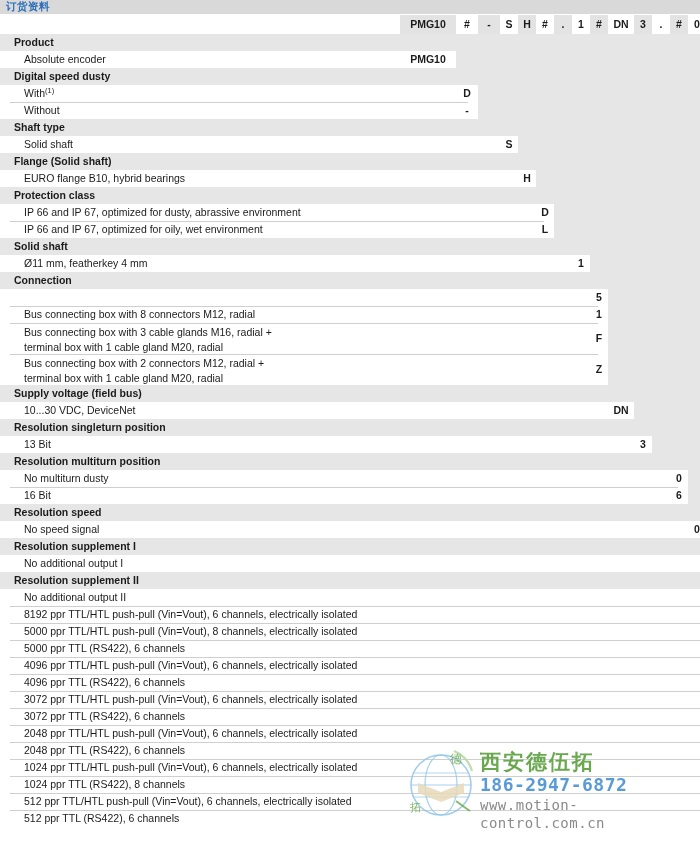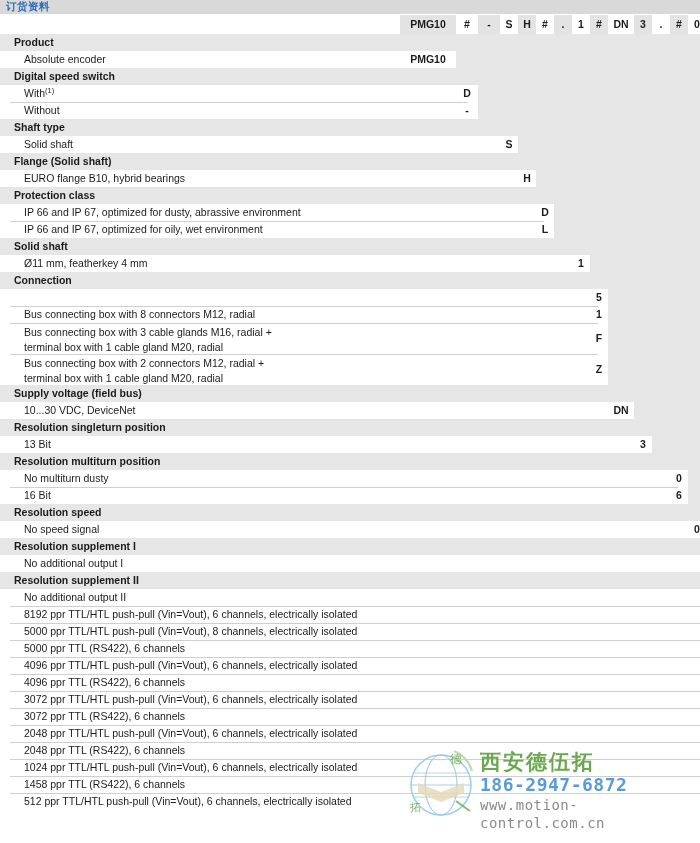--- a/index.html
+++ b/index.html
@@ -223,21 +223,21 @@
         <div class="band" style="left: 518px; width: 18px;"></div>
         <div class="band" style="left: 554px; width: 18px;"></div>
         <div class="band" style="left: 590px; width: 18px;"></div>
         <div class="band" style="left: 634px; width: 18px;"></div>
         <div class="band" style="left: 670px; width: 18px;"></div>
       </div>
       <div class="code" style="left: 400px; width: 56px;">PMG10</div>
       <div class="label">Absolute encoder</div>
     </div>
     <div class="row cat">
-      <div class="label">Digital speed switch</div>
+      <div class="label">Digital speed dusty</div>
     </div>
     <div class="row opt">
       <div class="plate" style="width: 478px;"></div>
       <div class="bands">
         <div class="band" style="left: 478px; width: 22px;"></div>
         <div class="band" style="left: 518px; width: 18px;"></div>
         <div class="band" style="left: 554px; width: 18px;"></div>
         <div class="band" style="left: 590px; width: 18px;"></div>
         <div class="band" style="left: 634px; width: 18px;"></div>
         <div class="band" style="left: 670px; width: 18px;"></div>
@@ -491,27 +491,33 @@
     <div class="row opt">
       <div class="plate" style="width: 742px;"></div>
       <div class="bands"></div>
       <div class="sep" style="width: 722px;"></div>
       <div class="label">1024 ppr TTL/HTL push-pull (Vin=Vout), 6 channels, electrically isolated</div>
     </div>
     <div class="row opt">
       <div class="plate" style="width: 742px;"></div>
       <div class="bands"></div>
       <div class="sep" style="width: 722px;"></div>
-      <div class="label">1458 ppr TTL (RS422), 6 channels</div>
+      <div class="label">1024 ppr TTL (RS422), 8 channels</div>
     </div>
     <div class="row opt">
       <div class="plate" style="width: 742px;"></div>
       <div class="bands"></div>
       <div class="sep" style="width: 722px;"></div>
       <div class="label">512 ppr TTL/HTL push-pull (Vin=Vout), 6 channels, electrically isolated</div>
+    </div>
+    <div class="row opt">
+      <div class="plate" style="width: 742px;"></div>
+      <div class="bands"></div>
+      <div class="sep" style="width: 722px;"></div>
+      <div class="label">512 ppr TTL (RS422), 6 channels</div>
     </div>
   </div>
 
 <div class="watermark wm-logo">
   <svg width="74" height="74" viewBox="0 0 74 74" aria-hidden="true">
     <circle cx="37" cy="40" r="30" fill="none" stroke="#8fc4e8" stroke-width="1.6" opacity="0.85"></circle>
     <ellipse cx="37" cy="40" rx="16" ry="30" fill="none" stroke="#8fc4e8" stroke-width="1.2" opacity="0.8"></ellipse>
     <line x1="7" y1="40" x2="67" y2="40" stroke="#8fc4e8" stroke-width="1.2" opacity="0.8"></line>
     <line x1="10" y1="28" x2="64" y2="28" stroke="#8fc4e8" stroke-width="1" opacity="0.7"></line>
     <line x1="10" y1="52" x2="64" y2="52" stroke="#8fc4e8" stroke-width="1" opacity="0.7"></line>

